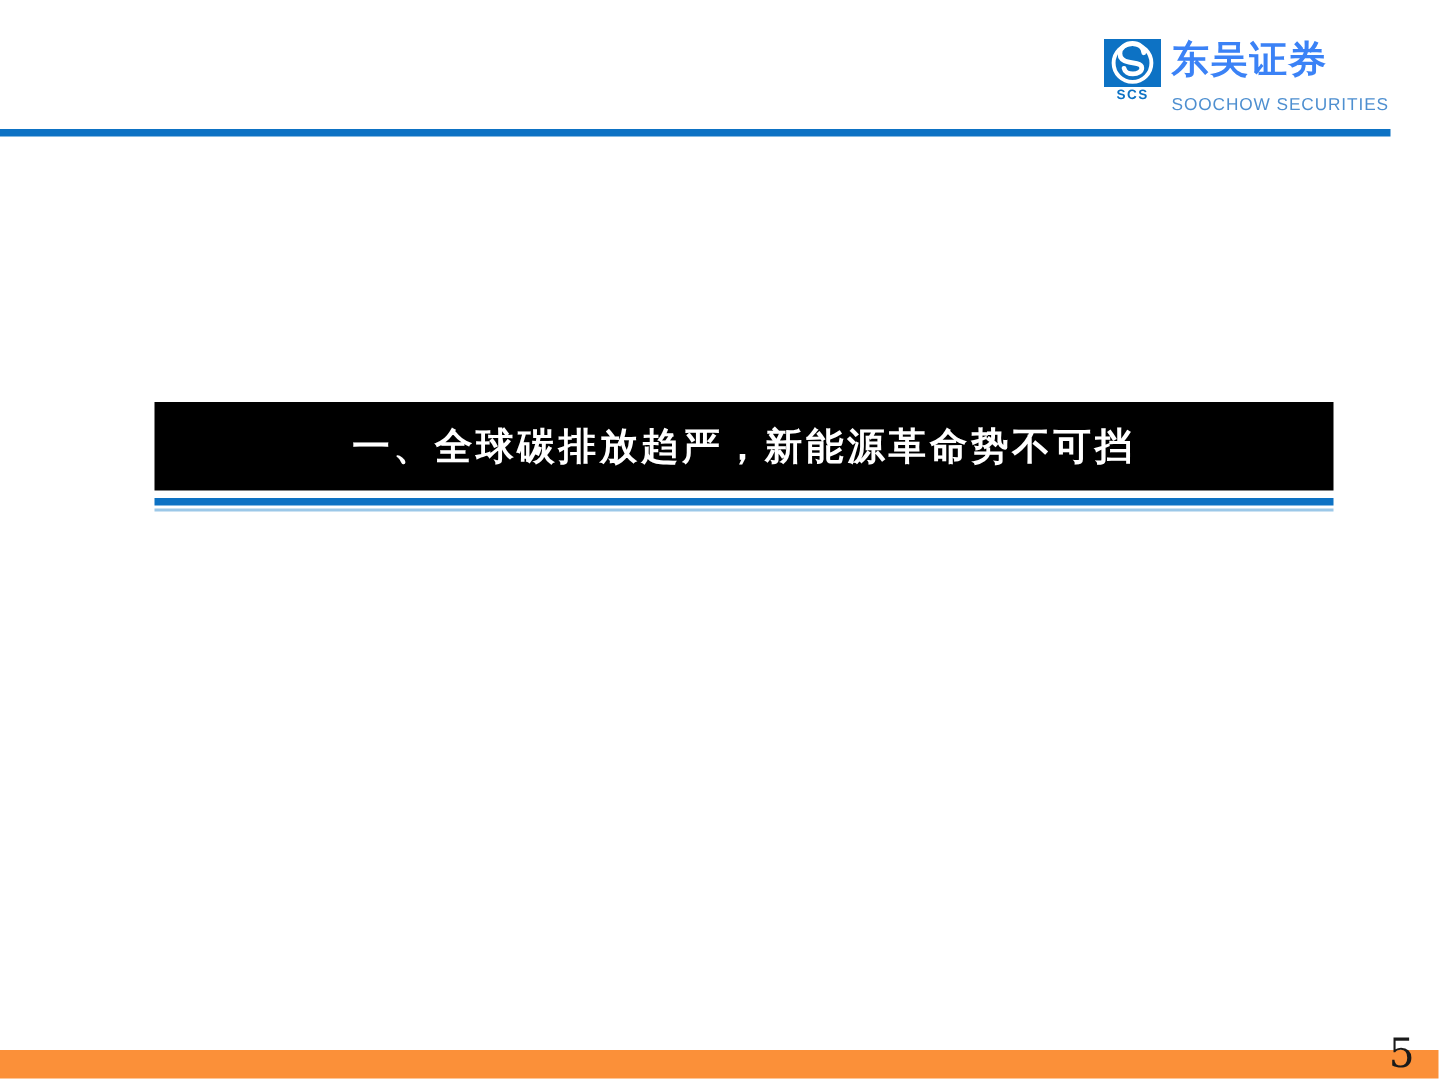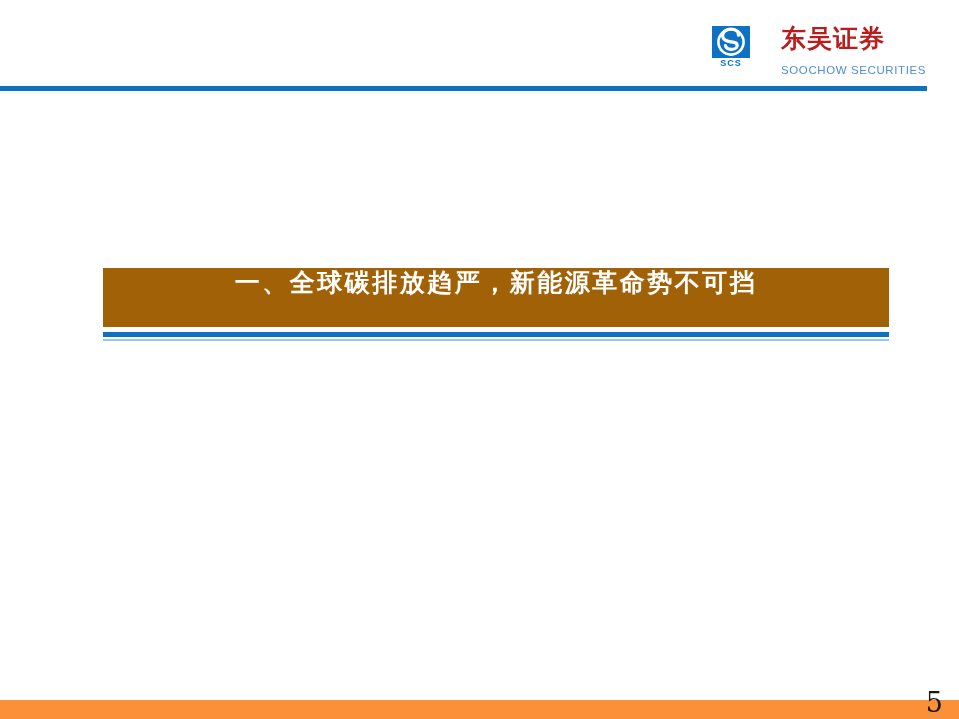--- a/index.html
+++ b/index.html
@@ -31,21 +31,20 @@
     top: 26px;
     display: flex;
     align-items: flex-start;
     gap: 7px;
   }
   #brand-mark {
     position: relative;
     width: 38px;
     height: 42px;
     flex: 0 0 auto;
-    padding-left: 24px;
   }
   #brand-mark .mark-square {
     position: absolute;
     left: 0; top: 0;
     width: 38px;
     height: 32px;
     background: #0d72c4;
   }
   #brand-mark .mark-swirl {
     position: absolute;
@@ -69,24 +68,24 @@
     color: #0d72c4;
     line-height: 9px;
   }
   #brand-text {
     display: flex;
     flex-direction: column;
     justify-content: flex-start;
     padding-top: 1px;
   }
   #brand-cn {
-    font-family: Liberation Mono, monospace;
+    font-family: Liberation Serif, serif;
     font-size: 25px;
     font-weight: bold;
-    color: #b91c1c;
+    color: #3b82f6;
     letter-spacing: 1px;
     line-height: 27px;
     white-space: nowrap;
   }
   #brand-en {
     font-family: "Liberation Sans", sans-serif;
     font-size: 11.5px;
     font-weight: normal;
     color: #4e8fd0;
     letter-spacing: 0.6px;
@@ -105,22 +104,23 @@
     background: #0d72c4;
   }
 
   
   #section-banner {
     position: absolute;
     left: 103px;
     top: 268px;
     width: 786px;
     height: 59px;
-    background: #a16207;
-    display: flex;
+    background: #000000;
+    display: flex;
+    align-items: center;
     justify-content: center;
   }
   #section-title {
     font-family: "DejaVu Serif", "Liberation Serif", serif;
     font-size: 25px;
     font-weight: bold;
     color: #ffffff;
     letter-spacing: 2.5px;
     white-space: nowrap;
     line-height: 30px;

